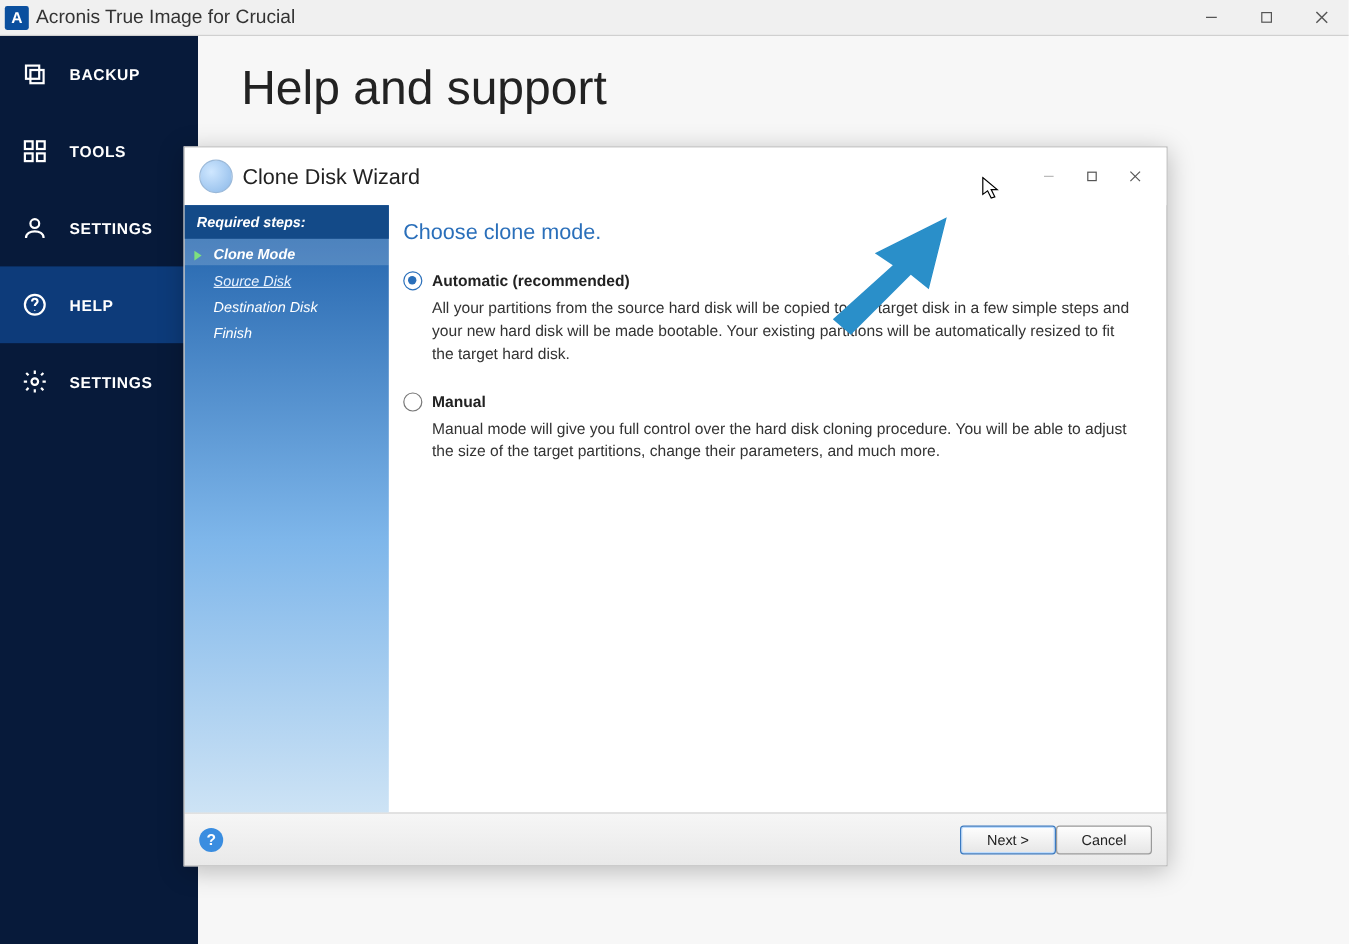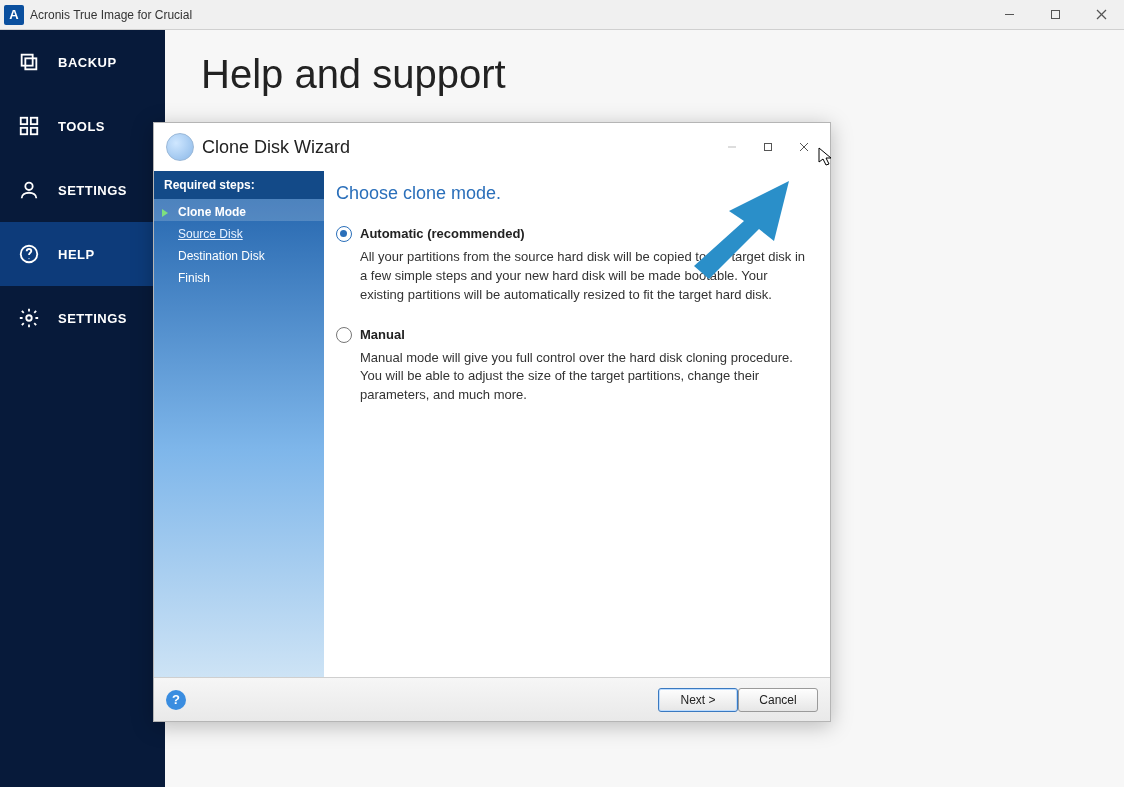--- a/index.html
+++ b/index.html
@@ -8,21 +8,21 @@
   
   .titlebar {
     height: 30px; background:#f0f0f0; display:flex; align-items:center;
     border-bottom:1px solid #d0d0d0;
   }
   .titlebar .app-icon {
     width:20px; height:20px; margin:0 6px 0 4px; background:#0a4f9e; color:#fff;
     display:flex; align-items:center; justify-content:center; font-weight:bold;
     font-size:13px; border-radius:2px;
   }
-  .titlebar .title { font-size:12px; color:#333; flex:1; }
+  .titlebar .title { font-size:16px; color:#333; flex:1; }
   .titlebar .winbtn {
     width:46px; height:30px; display:flex; align-items:center; justify-content:center;
     color:#666; font-size:14px; cursor:pointer;
   }
 
   
   .shell { display:flex; height:calc(100% - 30px); }
   .sidebar { width:165px; background:#071a3a; color:#fff; display:flex; flex-direction:column; }
   .sidebar .item {
     display:flex; align-items:center; height:64px; padding-left:18px;
@@ -30,40 +30,40 @@
   }
   .sidebar .item.selected { background:#0d3b7a; }
   .sidebar .icon { width:22px; height:22px; margin-right:18px; display:inline-flex; align-items:center; justify-content:center; }
   .sidebar .icon svg { stroke:#fff; fill:none; stroke-width:2; }
 
   .content { flex:1; background:#f7f7f7; position:relative; }
   .page-title { font-size:40px; color:#222; margin:22px 0 0 36px; font-weight:400;}
 
   
   .dialog {
-    position:absolute; left:-12px; top:92px; width:678px; height:600px;
+    position:absolute; left:-12px; top:92px; width:820px; height:600px;
     background:#fff; border:1px solid #b5b5b5; box-shadow:0 4px 20px rgba(0,0,0,.25);
   }
   .dlg-titlebar {
     height:48px; display:flex; align-items:center; padding:0 8px;
     background:#fff;
   }
   .dlg-titlebar .dlg-icon {
     width:28px; height:28px; margin:0 8px 0 4px; border-radius:50%;
     background:radial-gradient(circle at 35% 35%, #cfe7ff, #8bb8e8);
     border:1px solid #9ab8d8;
   }
   .dlg-titlebar .dlg-title { font-size:18px; color:#222; flex:1; }
   .dlg-titlebar .dlg-winbtn { width:36px; height:30px; display:flex; align-items:center; justify-content:center; color:#555; font-size:14px; cursor:pointer;}
   .dlg-titlebar .dlg-winbtn.disabled { color:#ccc; cursor:default;}
 
   .dlg-body { display:flex; height:calc(100% - 48px - 44px); }
   .dlg-steps {
     width:170px; background:linear-gradient(180deg,#1d5fa9 0%, #7eb6ea 55%, #cde3f5 100%);
-    color:#fff; font-size:12px; position:relative;
+    color:#fff; font-size:12px; position:relative;font-style:italic;
   }
   .dlg-steps .steps-header {
     background:#134a88; padding:7px 10px; font-weight:600;
   }
   .dlg-steps .step { padding:6px 10px 2px 24px; cursor:default; position:relative;}
   .dlg-steps .step.current { background:rgba(255,255,255,.18); font-weight:600;}
   .dlg-steps .step.current::before {
     content:""; position:absolute; left:8px; top:10px; width:0; height:0;
     border-top:4px solid transparent; border-bottom:4px solid transparent;
     border-left:6px solid #7ee07e;

